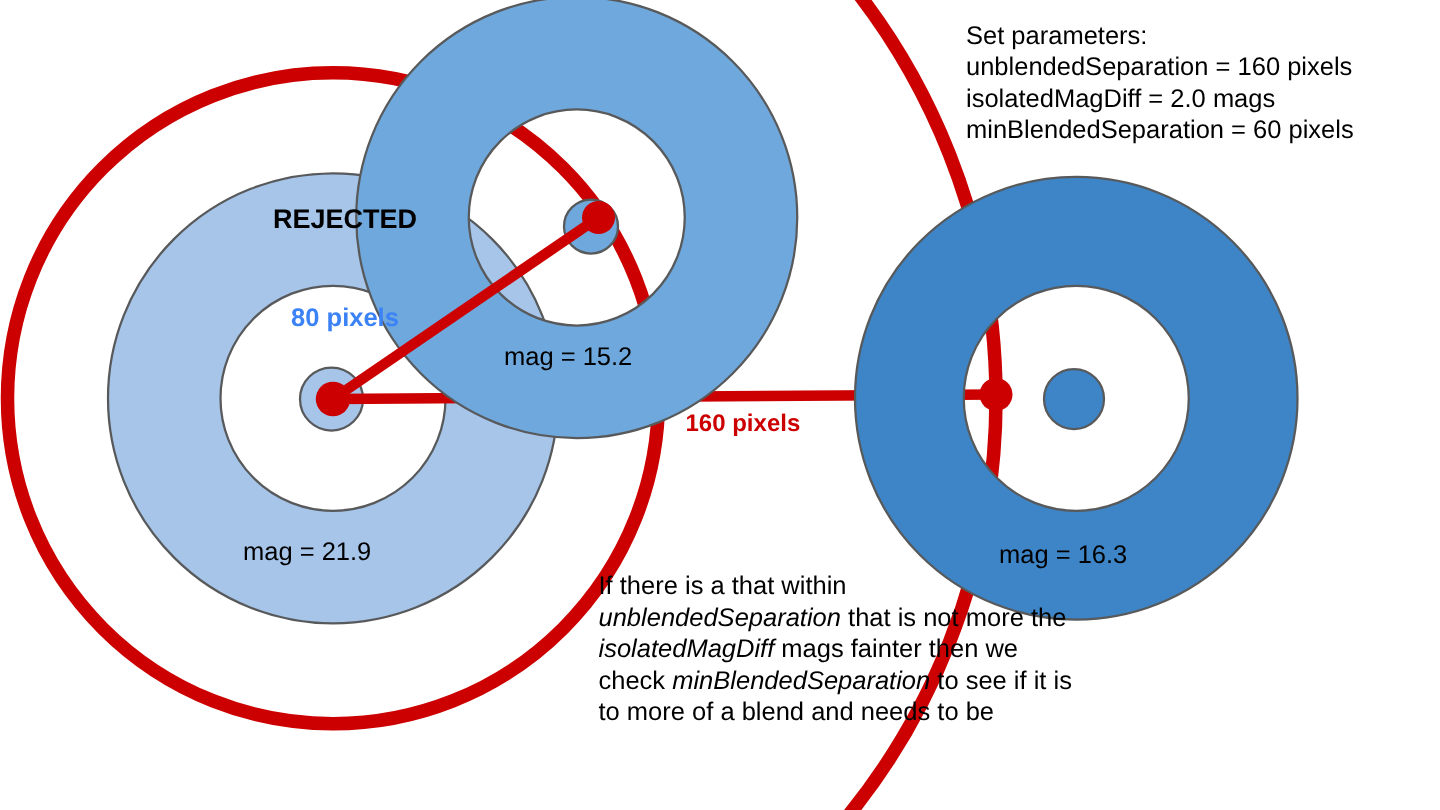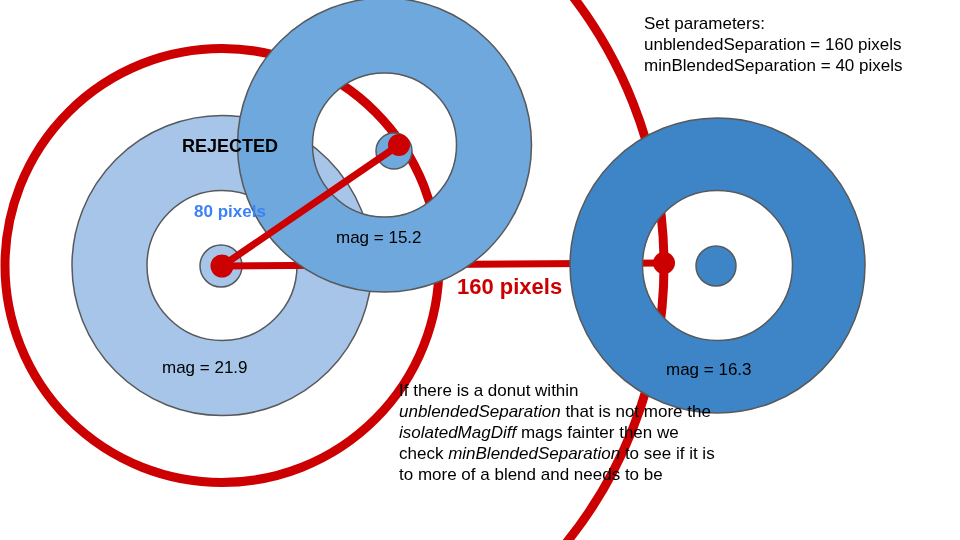--- a/index.html
+++ b/index.html
@@ -21,21 +21,21 @@
     left:140px;top:135px;width:180px;
     text-align:center;font-weight:bold;
     font-size:18px;line-height:23px;
   }
   .sep80{
     left:140px;top:202px;width:180px;
     text-align:center;font-weight:bold;font-size:17px;
   }
   .sep160{
     left:457px;top:274px;
-    font-weight:bold;font-size:22px;
+    font-weight:bold;font-size:16px;
   }
   .mag{font-size:17px;}
   .mag-top{left:336px;top:228px;}
   .mag-left{left:162px;top:358px;}
   .mag-right{left:666px;top:360px;}
   .explanation{
     position:absolute;left:399px;top:380px;width:345px;
     font-size:17px;line-height:21px;white-space:nowrap;
   }
   .explanation i{font-style:italic;}
@@ -67,37 +67,38 @@
 
     <path fill-rule="evenodd" stroke="#58595b" stroke-width="1.5" d="M570,265.5 a147.5,147.5 0 1,0 295,0 a147.5,147.5 0 1,0 -295,0 Z
              M642.5,265.5 a75,75 0 1,0 150,0 a75,75 0 1,0 -150,0 Z" fill="#3d85c6"></path>
     <circle cx="716" cy="266" r="20" stroke="#58595b" stroke-width="1.5" fill="#3d85c6"></circle>
     <circle cx="664" cy="263" r="11" fill="#cc0000"></circle>
   </svg>
 
   <div class="lbl params">
     <div>Set parameters:</div>
     <div>unblendedSeparation = 160 pixels</div>
-    <div>minBlendedSeparation = 40 pixels</div>
+    <div>isolatedMagDiff = 2.0 mags</div>
+    <div>minBlendedSeparation = 60 pixels</div>
   </div>
 
   <div class="lbl donut-rejected">
     <div>REJECTED</div>
   </div>
 
   <div class="lbl sep80" style="color:#3b82f6;">80 pixels</div>
   <div class="lbl sep160" style="color:#cc0000;">160 pixels</div>
 
   <div class="lbl mag mag-top">mag = 15.2</div>
   <div class="lbl mag mag-left">mag = 21.9</div>
   <div class="lbl mag mag-right">mag = 16.3</div>
 
   <div class="explanation">
     <div>
-      <span>If there is a donut within</span>
+      <span>If there is a that within</span>
     </div>
     <div>
       <i>unblendedSeparation</i><span> that is not more the</span>
     </div>
     <div>
       <i>isolatedMagDiff</i><span> mags fainter then we</span>
     </div>
     <div>
       <span>check </span><i>minBlendedSeparation</i><span> to see if it is</span>
     </div>

